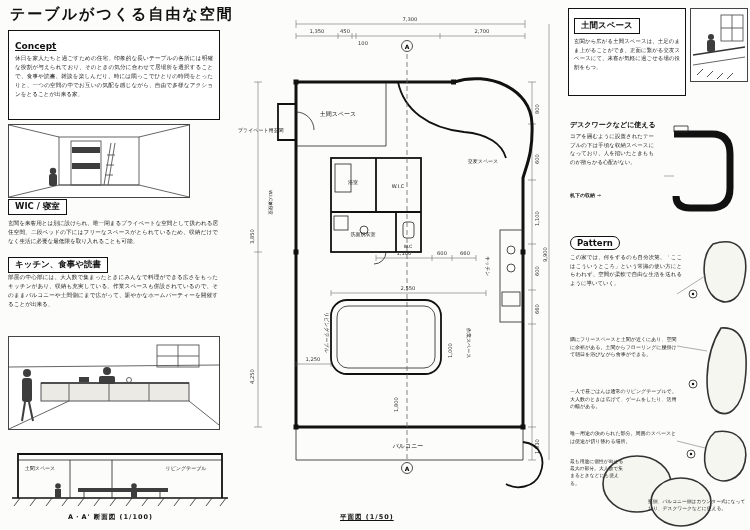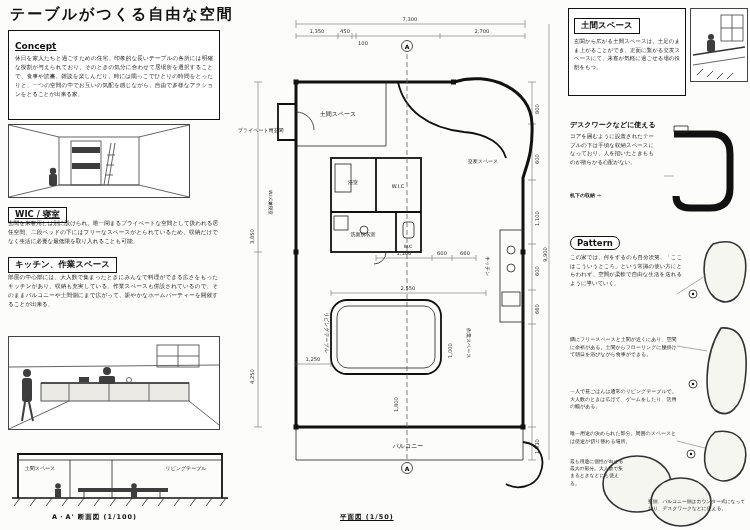--- a/index.html
+++ b/index.html
@@ -57,24 +57,24 @@
         <line x1="99" y1="60" x2="106" y2="18" class="sk"></line>
       <line x1="96" y1="50" x2="104" y2="50" class="sk"></line>
         <line x1="97" y1="40" x2="105" y2="40" class="sk"></line>
         <line x1="98" y1="30" x2="106" y2="30" class="sk"></line>
       <circle cx="44" cy="46" r="3.2" class="skd"></circle>
         <rect x="40" y="49" width="8" height="12" rx="2" class="skd"></rect>
       <line x1="50" y1="60" x2="130" y2="60" class="sk"></line>
     </svg>
   </div>
 
-  <div class="abs h-box" style="left:8px;top:207px;text-decoration:underline;">WIC / 寝室</div>
+  <div class="abs h-box" style="left:8px;top:199px;">WIC / 寝室</div>
   <div class="abs body-txt" style="left:8px;top:219px;width:210px;">玄関を来客用とは別に設けられ、唯一閉まるプライベートな空間として扱われる居住空間。二段ベッドの下にはフリーなスペースがとられているため、収納だけでなく生活に必要な最低限を取り入れることも可能。</div>
 
-  <div class="abs h-box" style="left:8px;top:257px;">キッチン、作業スペース</div>
+  <div class="abs h-box" style="left:8px;top:257px;">キッチン、食事や読書</div>
   <div class="abs body-txt" style="left:8px;top:273px;width:210px;">部屋の中心部には、大人数で集まったときにみんなで料理ができる広さをもったキッチンがあり、収納も充実している。作業スペースも併設されているので、そのままバルコニーや土間側にまで広がって、賑やかなホームパーティーを開催することが出来る。</div>
 
   <div class="abs img-box" style="left:8px;top:336px;width:212px;height:94px;">
     <svg width="210" height="92" viewBox="0 0 210 92">
       <line x1="0" y1="30" x2="210" y2="28" class="sk"></line>
       <rect x="148" y="8" width="42" height="22" class="sk"></rect>
       <line x1="169" y1="8" x2="169" y2="30" class="sk"></line>
         <line x1="148" y1="19" x2="190" y2="19" class="sk"></line>
       <rect x="32" y="46" width="148" height="18" style="fill:#eceae4;stroke:#555;stroke-width:1;"></rect>
       <line x1="32" y1="46" x2="180" y2="46" style="stroke:#333;stroke-width:1.6;"></line>
@@ -106,21 +106,21 @@
       <line x1="76" y1="56" x2="76" y2="62" class="w1"></line>
         <line x1="152" y1="56" x2="152" y2="62" class="w1"></line>
       <circle cx="50" cy="50" r="2.8" class="skd"></circle>
         <rect x="47" y="53" width="6" height="9" class="skd"></rect>
       <circle cx="126" cy="50" r="2.8" class="skd"></circle>
         <rect x="123" y="53" width="6" height="9" class="skd"></rect>
       <text x="32" y="34" class="rls" text-anchor="middle">土間スペース</text>
       <text x="178" y="34" class="rls" text-anchor="middle">リビングテーブル</text>
     </svg>
   </div>
-  <div class="abs caption" style="left:52px;top:513px;">A・A' 断面図 (1/100)</div>
+  <div class="abs caption" style="left:68px;top:513px;">A・A' 断面図 (1/100)</div>
 
   <div class="abs" style="left:236px;top:12px;width:320px;height:498px;">
     <svg width="320" height="498" viewBox="0 0 320 498">
 
       <line x1="60" y1="12" x2="289" y2="12" class="dimline"></line>
       <line x1="60" y1="8" x2="60" y2="16" class="dimline"></line>
         <line x1="289" y1="8" x2="289" y2="16" class="dimline"></line>
       <text x="174" y="9" class="dt" text-anchor="middle">7,300</text>
       <line x1="60" y1="24" x2="289" y2="24" class="dimline"></line>
       <line x1="60" y1="21" x2="60" y2="27" class="dimline"></line>

